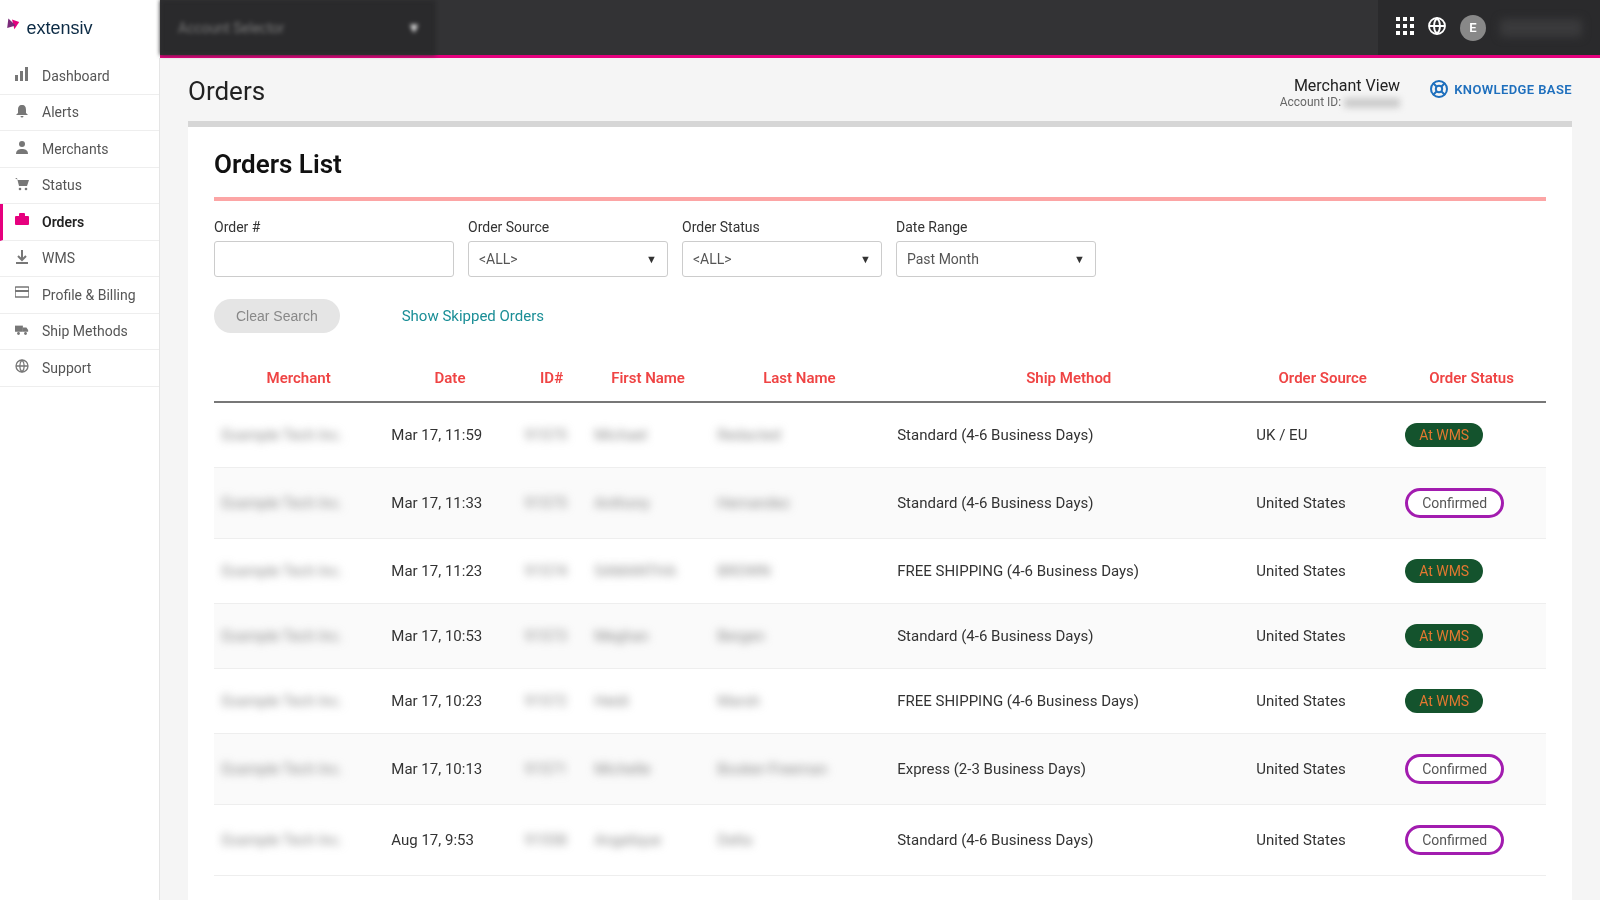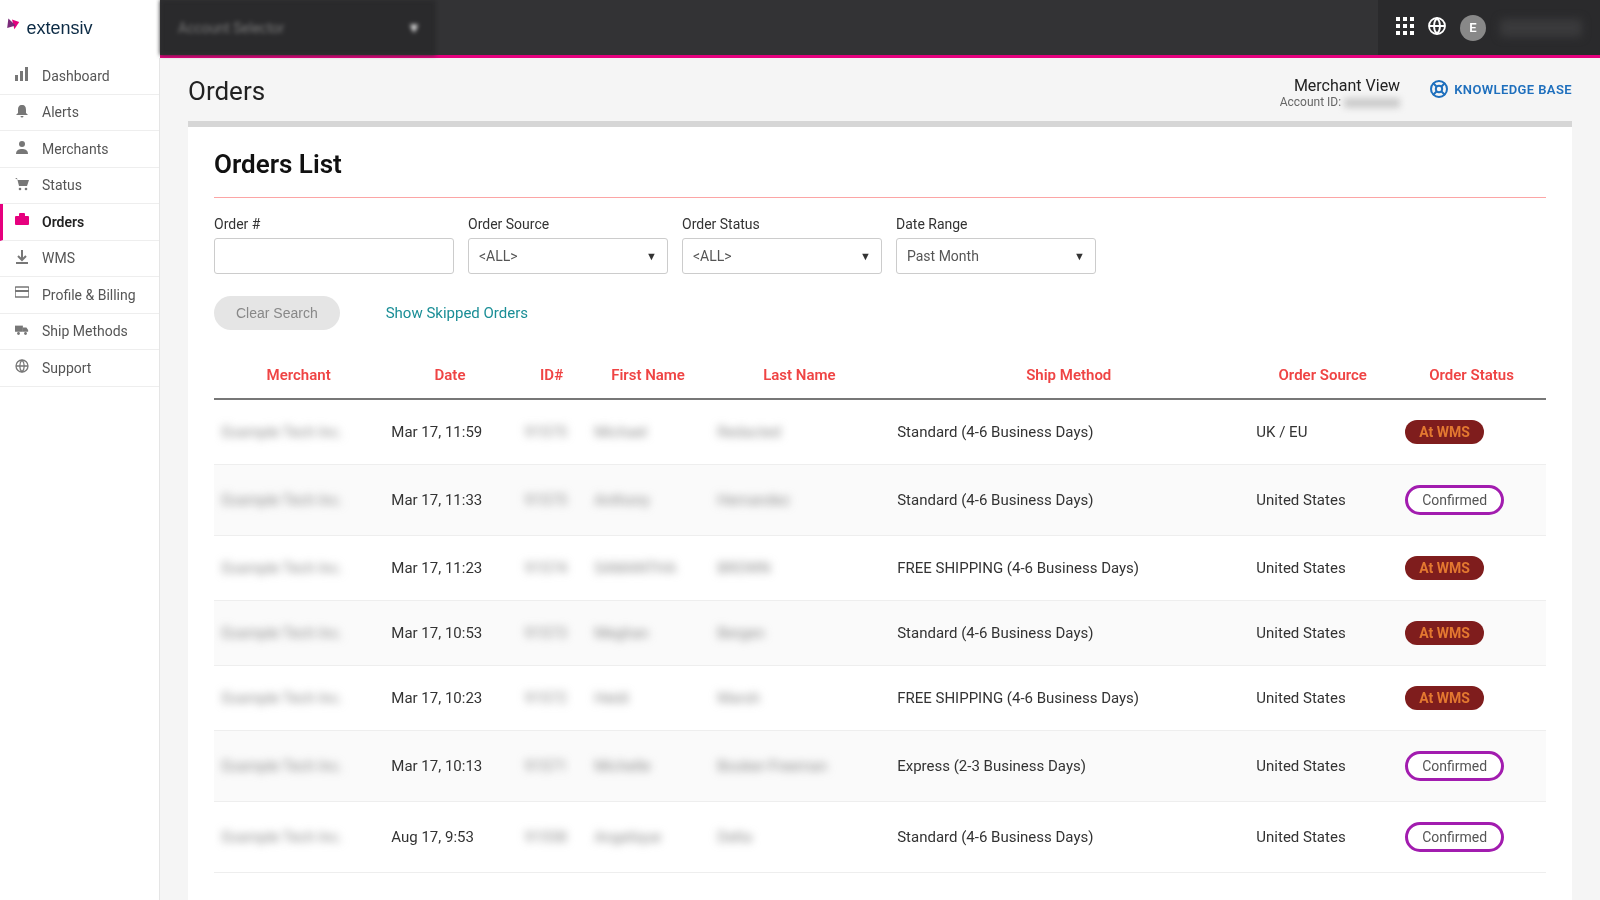--- a/index.html
+++ b/index.html
@@ -101,38 +101,38 @@
 
   .panel {
     background:#fff;
     border-top: 6px solid #d6d6d6;
     padding: 22px 26px 30px 26px;
     margin-top: 2px;
   }
   .panel h2 {
     font-size: 26px; font-weight:600; color:#111;
     padding-bottom: 18px;
-    border-bottom: 1px solid #fca5a5;
+    border-bottom: 4px solid #fca5a5;
   }
   .filters {
     display:flex; gap: 14px; margin-top: 18px;
   }
   .filter { display:flex; flex-direction:column; gap:6px; }
   .filter label { font-size:14px; color:#333; }
   .filter input, .filter .select {
     height: 36px; border:1px solid #ccc; border-radius:3px; padding:0 10px;
     font-size:14px; background:#fff; color:#555;
     display:flex; align-items:center; justify-content:space-between;
   }
   .filter .select { cursor:pointer; }
   .filter .select .caret { font-size:11px; color:#333; }
   .w-order { width:240px; }
   .w-select { width:200px; }
 
-  .actions-row { display:flex; align-items:center; gap: 46px; margin-top:22px; }
+  .actions-row { display:flex; align-items:center; gap: 62px; margin-top:22px; }
   .btn-clear {
     background:#e5e5e5; color:#888; border:none; border-radius:18px;
     padding: 9px 22px; font-size:14px; cursor:default;
   }
   .link-skipped { color:#1a8e96; font-size:15px; cursor:pointer; }
 
   table.orders {
     width:100%; border-collapse:collapse; margin-top:26px;
   }
   table.orders thead th {
@@ -146,21 +146,21 @@
   }
   table.orders tbody tr:nth-child(even) td { background:#fafafa; }
   .blurcell span {
     filter: blur(4px);
     color:#888;
     user-select:none;
   }
   .badge {
     display:inline-block; padding:4px 14px; border-radius:16px; font-size:14px;
   }
-  .badge.atwms { background:#7f1d1d; color:#e37830;font-weight:bold; }
+  .badge.atwms { background:#14532d; color:#e37830; }
   .badge.confirmed { background:#fff; color:#555; border:3px solid #a21caf; }
 
   
   .col-merchant{width:165px;}
   .col-date{width:130px;}
   .col-id{width:68px;}
   .col-first{width:120px;}
   .col-last{width:175px;}
   .col-ship{width:350px;}
   .col-source{width:145px;}

